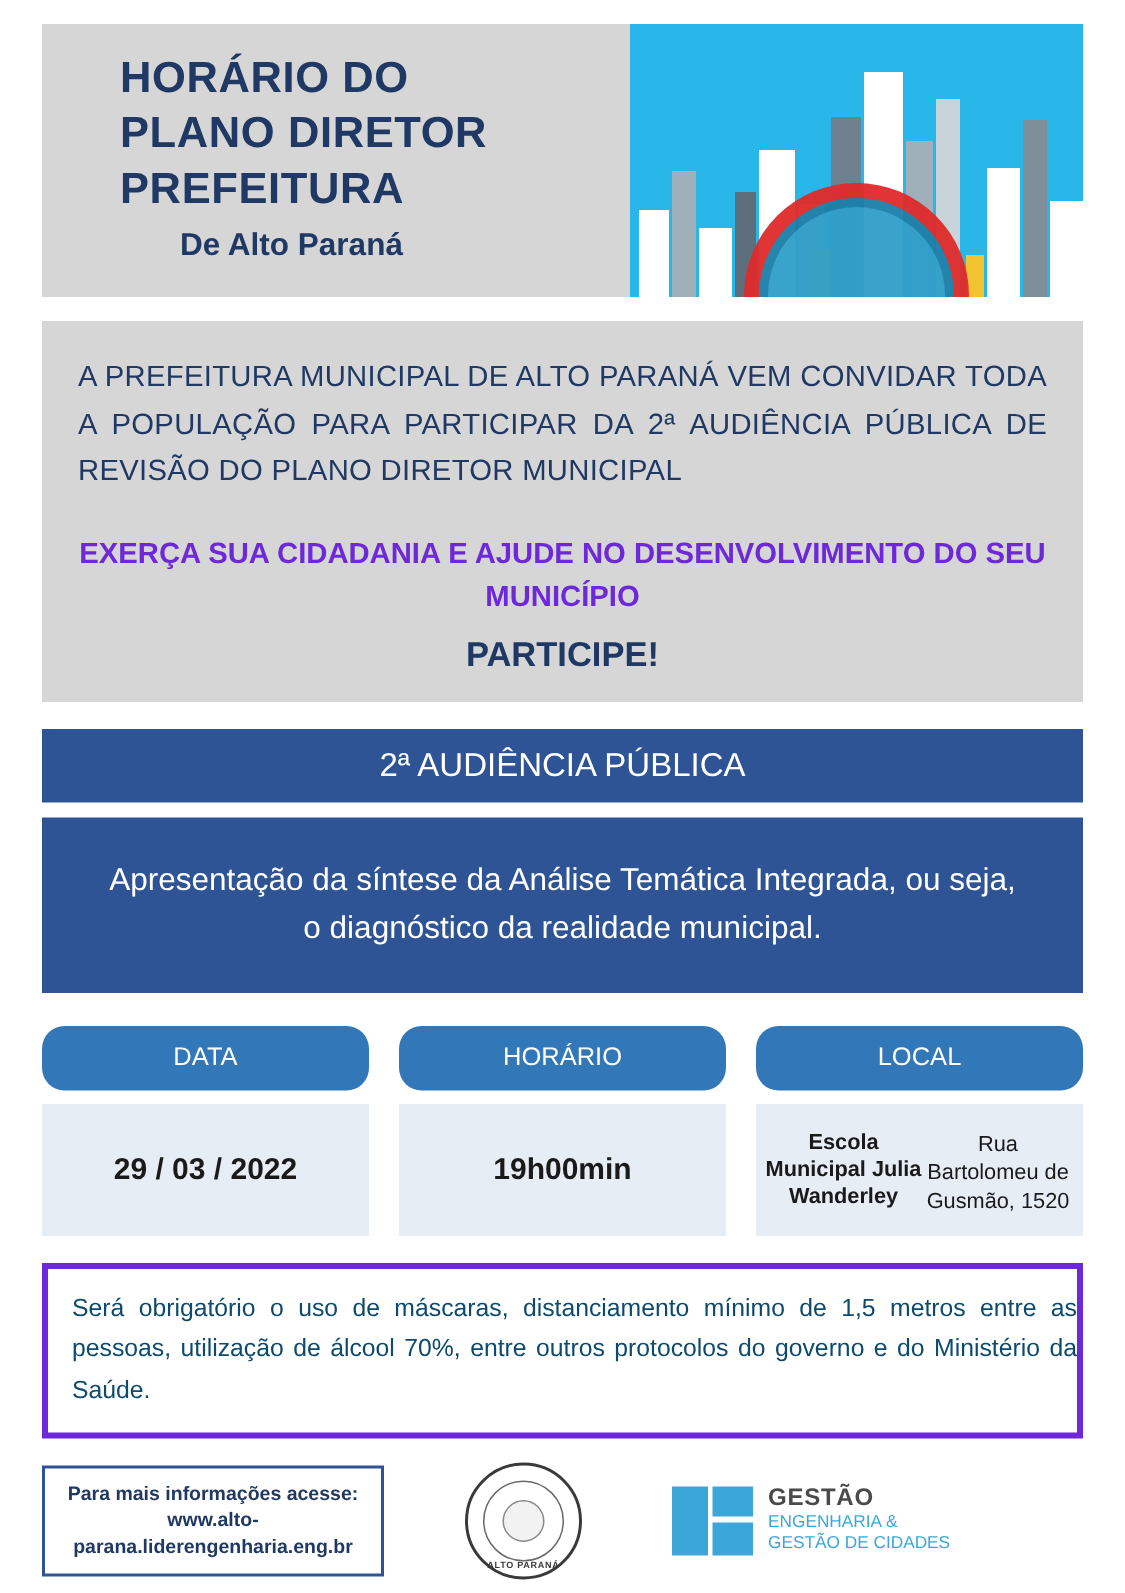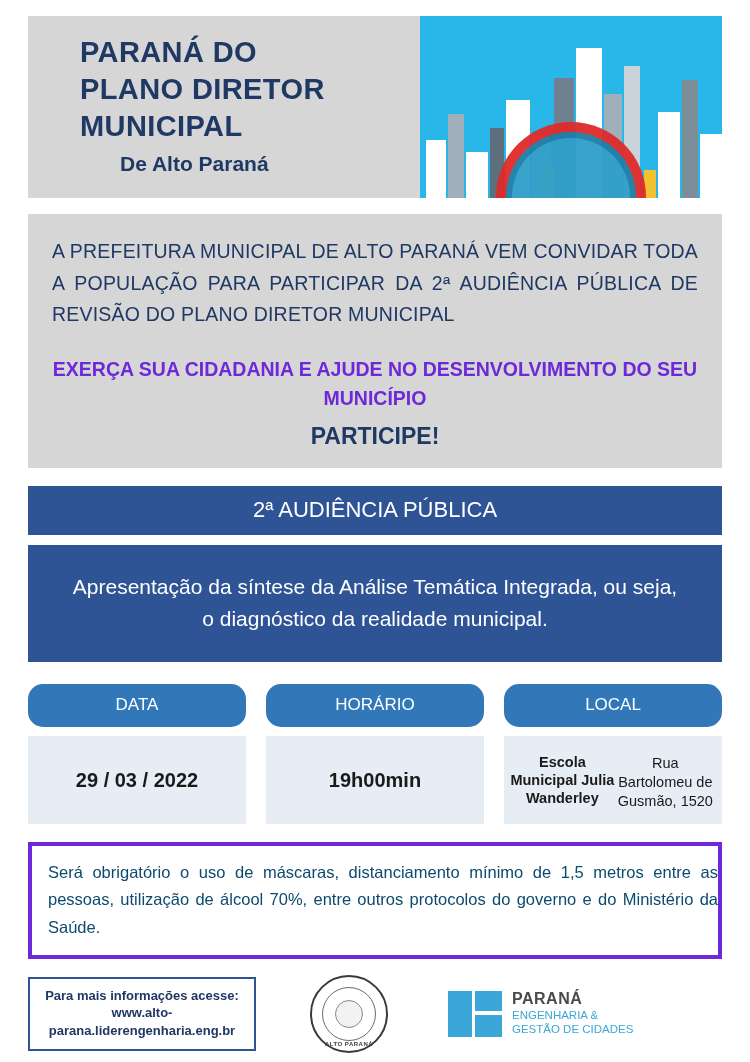--- a/index.html
+++ b/index.html
@@ -277,23 +277,23 @@
     line-height: 1.25;
   }
 </style>
 </head>
 <body>
 
 <div class="poster">
 
   <div class="header">
     <div class="header-left">
-      <div class="title-line">PARANÁ DO</div>
+      <div class="title-line">HORÁRIO DO</div>
       <div class="title-line">PLANO DIRETOR</div>
-      <div class="title-line">MUNICIPAL</div>
+      <div class="title-line">PREFEITURA</div>
       <div class="subtitle-line">De Alto Paraná</div>
     </div>
     <div class="header-right">
       <div class="sky-art">
 
         <div class="bld" style="left:6px;  width:20px; height:58px; background:#ffffff;"></div>
         <div class="bld" style="left:28px; width:16px; height:84px; background:#9fb0bb;"></div>
         <div class="bld" style="left:46px; width:22px; height:46px; background:#ffffff;"></div>
         <div class="bld" style="left:70px; width:14px; height:70px; background:#5d6f7c;"></div>
         <div class="bld" style="left:86px; width:24px; height:98px; background:#ffffff;"></div>
@@ -368,20 +368,20 @@
       <div class="seal-label">ALTO PARANÁ</div>
     </div>
 
     <div class="lider">
       <div class="lider-mark">
         <div class="lm-sq" style="left:0;  top:0;  width:24px; height:46px;"></div>
         <div class="lm-sq" style="left:27px;top:0;  width:27px; height:20px;"></div>
         <div class="lm-sq" style="left:27px;top:24px;width:27px; height:22px;"></div>
       </div>
       <div class="lider-text">
-        <div class="l1">PARANÁ</div>
+        <div class="l1">GESTÃO</div>
         <div class="l2">ENGENHARIA &amp;</div>
         <div class="l2">GESTÃO DE CIDADES</div>
       </div>
     </div>
   </div>
 
 </div>
 
 </body></html>

